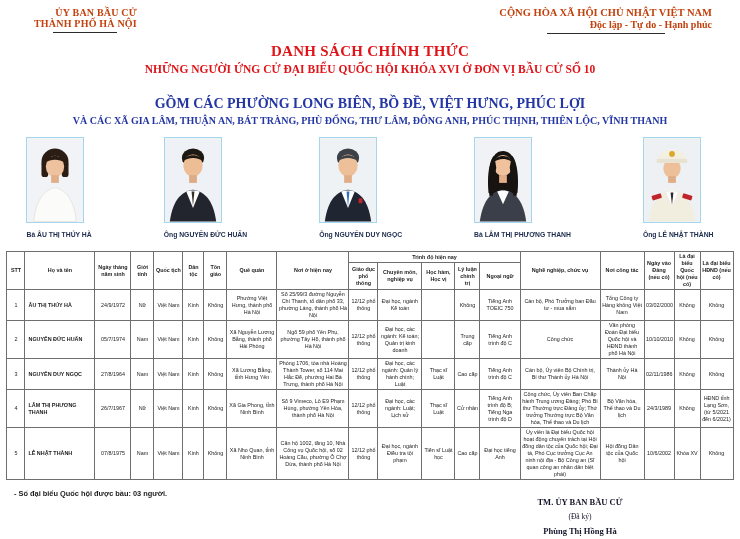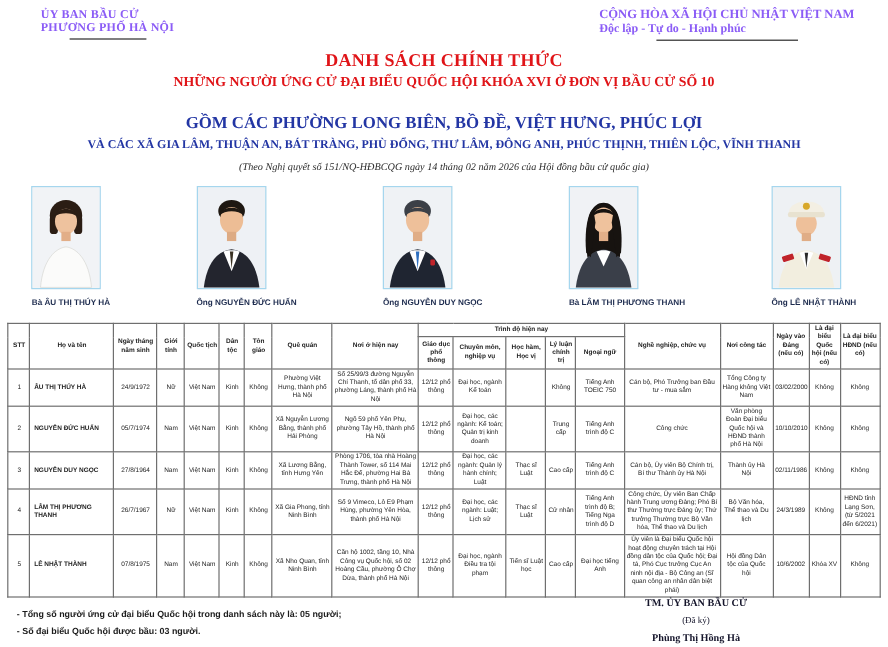--- a/index.html
+++ b/index.html
@@ -1,21 +1,21 @@
 <!DOCTYPE html>
 <html><head>
 <meta charset="utf-8">
 <style>
   * { margin:0; padding:0; box-sizing:border-box; }
   html,body { width:740px; height:539px; background:#ffffff; overflow:hidden; position:relative;
               font-family:"Liberation Serif", serif; }
 
   
   .top-header { display:flex; justify-content:space-between; padding:7px 28px 0 34px; }
-  .hdr-block { text-align:left; color:#8b5cf6; }
+  .hdr-block { text-align:right; color:#c2410c; }
   .hdr-left .l1 { font-size:10px; font-weight:bold; letter-spacing:.2px; }
   .hdr-left .l2 { font-size:10px; font-weight:bold; letter-spacing:.2px; }
   .hdr-right .l1 { font-size:10.5px; font-weight:bold; }
   .hdr-right .l2 { font-size:10px; font-weight:bold; margin-top:1px; }
   .hdr-rule { height:1px; background:#2b2b2b; margin:3px auto 0; }
   .hdr-left .hdr-rule { width:64px; }
   .hdr-right .hdr-rule { width:118px; }
 
   
   .title-block { text-align:center; margin-top:9px; }
@@ -49,36 +49,35 @@
   .signature .s2 { font-size:8.5px; font-weight:bold; margin-top:2px; }
   .signature .s3 { font-size:7.5px; margin-top:5px; }
   .signature .s4 { font-size:8.5px; font-weight:bold; margin-top:5px; }
 </style>
 </head>
 <body>
 
 <div class="top-header">
   <div class="hdr-block hdr-left">
     <div class="l1">ỦY BAN BẦU CỬ</div>
-    <div class="l2">PHƯƠNG PHỐ HÀ NỘI</div>
+    <div class="l2">THÀNH PHỐ HÀ NỘI</div>
     <div class="hdr-rule"></div>
   </div>
   <div class="hdr-block hdr-right">
     <div class="l1">CỘNG HÒA XÃ HỘI CHỦ NHẬT VIỆT NAM</div>
     <div class="l2">Độc lập - Tự do - Hạnh phúc</div>
     <div class="hdr-rule"></div>
   </div>
 </div>
 
 <div class="title-block">
   <div class="t-main">DANH SÁCH CHÍNH THỨC</div>
   <div class="t-sub">NHỮNG NGƯỜI ỨNG CỬ ĐẠI BIỂU QUỐC HỘI KHÓA XVI Ở ĐƠN VỊ BẦU CỬ SỐ 10</div>
   <div class="t-scope1">GỒM CÁC PHƯỜNG LONG BIÊN, BỒ ĐỀ, VIỆT HƯNG, PHÚC LỢI</div>
   <div class="t-scope2">VÀ CÁC XÃ GIA LÂM, THUẬN AN, BÁT TRÀNG, PHÙ ĐỔNG, THƯ LÂM, ĐÔNG ANH, PHÚC THỊNH, THIÊN LỘC, VĨNH THANH</div>
-  <div class="t-basis">(Theo Nghị quyết số 151/NQ-HĐBCQG ngày 14 tháng 02 năm 2026 của Hội đồng bầu cử quốc gia)</div>
 </div>
 
 <div class="photos">
 
   <figure class="cand">
     <svg class="photo-frame" viewBox="0 0 58 86">
       <rect width="58" height="86" fill="#f1f3f6"></rect>
       <ellipse cx="29" cy="24" rx="14" ry="13.5" fill="#2b1d14"></ellipse>
       <rect x="15" y="24" width="7" height="16" rx="3" fill="#2b1d14"></rect>
       <rect x="36" y="24" width="7" height="16" rx="3" fill="#2b1d14"></rect>
@@ -304,21 +303,20 @@
         <td>Ủy viên là Đại biểu Quốc hội hoạt động chuyên trách tại Hội đồng dân tộc của Quốc hội; Đại tá, Phó Cục trưởng Cục An ninh nội địa - Bộ Công an (Sĩ quan công an nhân dân biệt phái)</td>
         <td>Hội đồng Dân tộc của Quốc hội</td>
         <td>10/6/2002</td>
         <td>Khóa XV</td>
         <td>Không</td>
       </tr>
     </tbody>
 </table>
 
 <div class="footnotes">
-  <div>- Tổng số người ứng cử đại biểu Quốc hội trong danh sách này là: 05 người;</div>
   <div>- Số đại biểu Quốc hội được bầu: 03 người.</div>
 </div>
 
 <div class="signature">
   <div class="s1">TM. ỦY BAN BẦU CỬ</div>
   <div class="s3">(Đã ký)</div>
   <div class="s4">Phùng Thị Hồng Hà</div>
 </div>
 
 </body></html>

